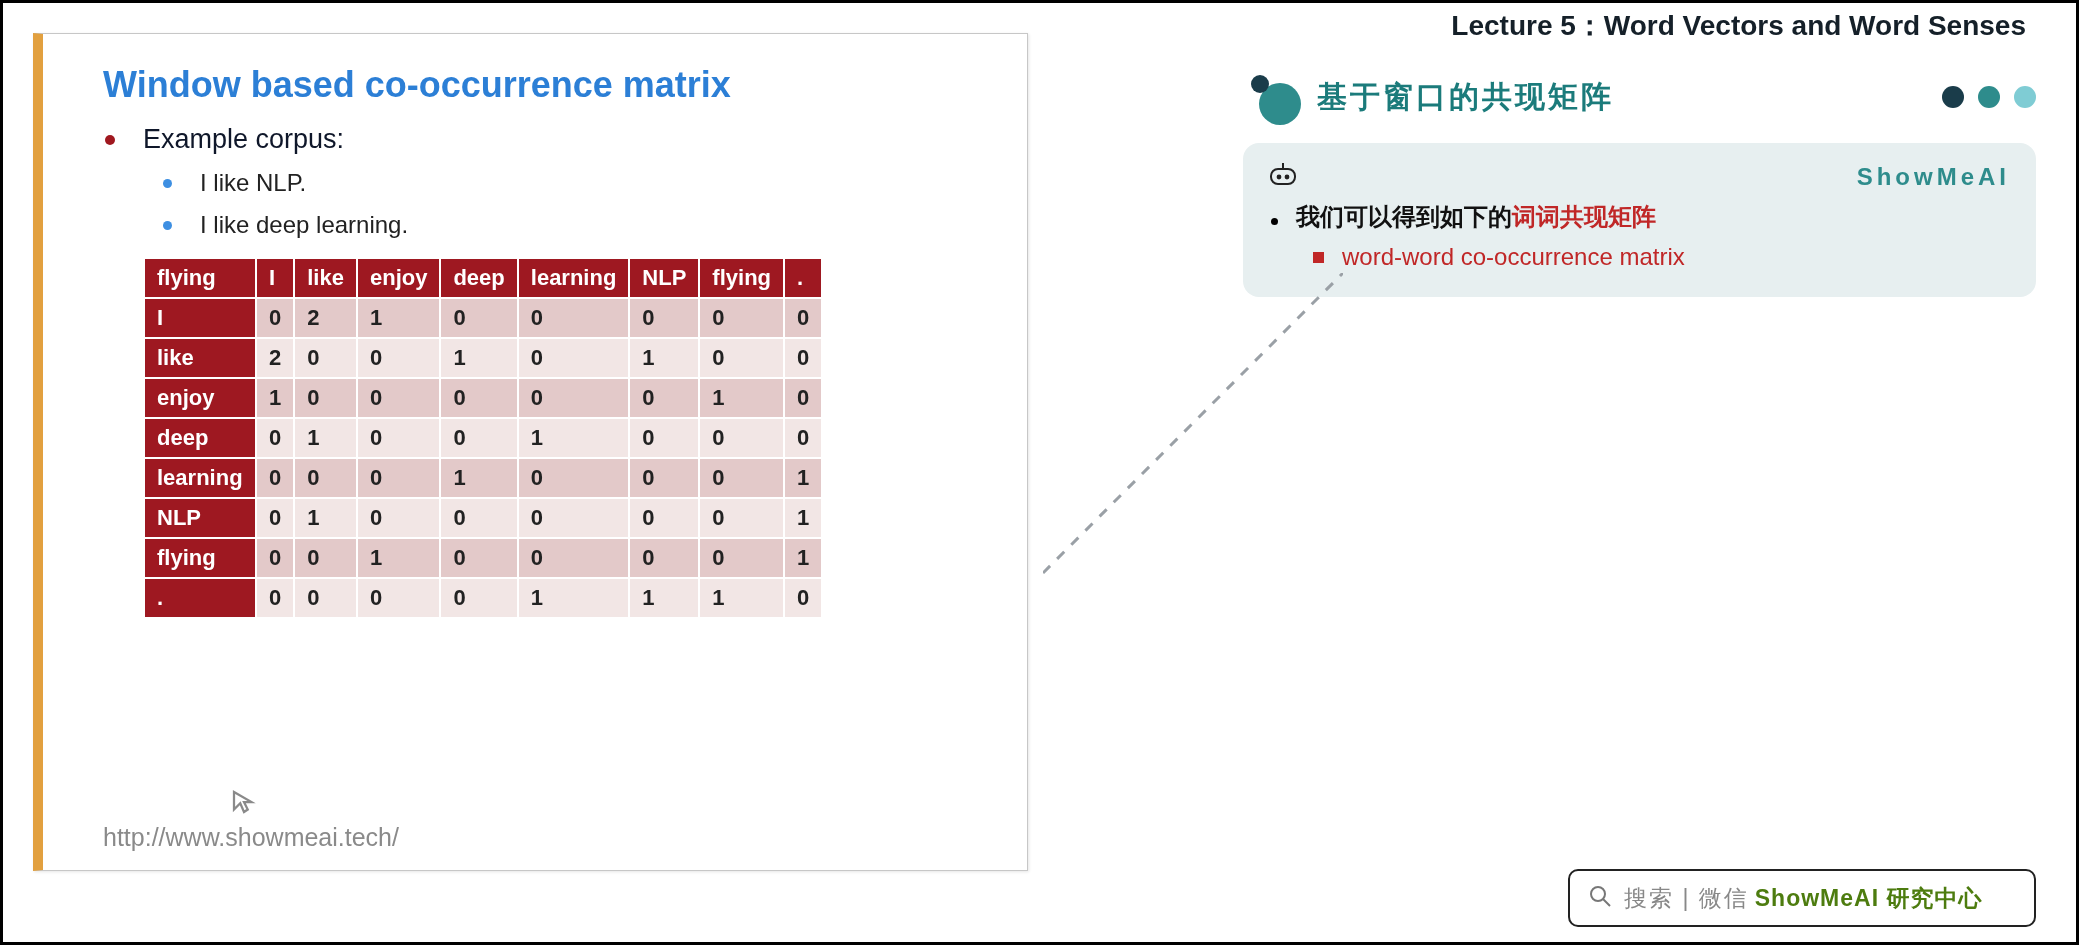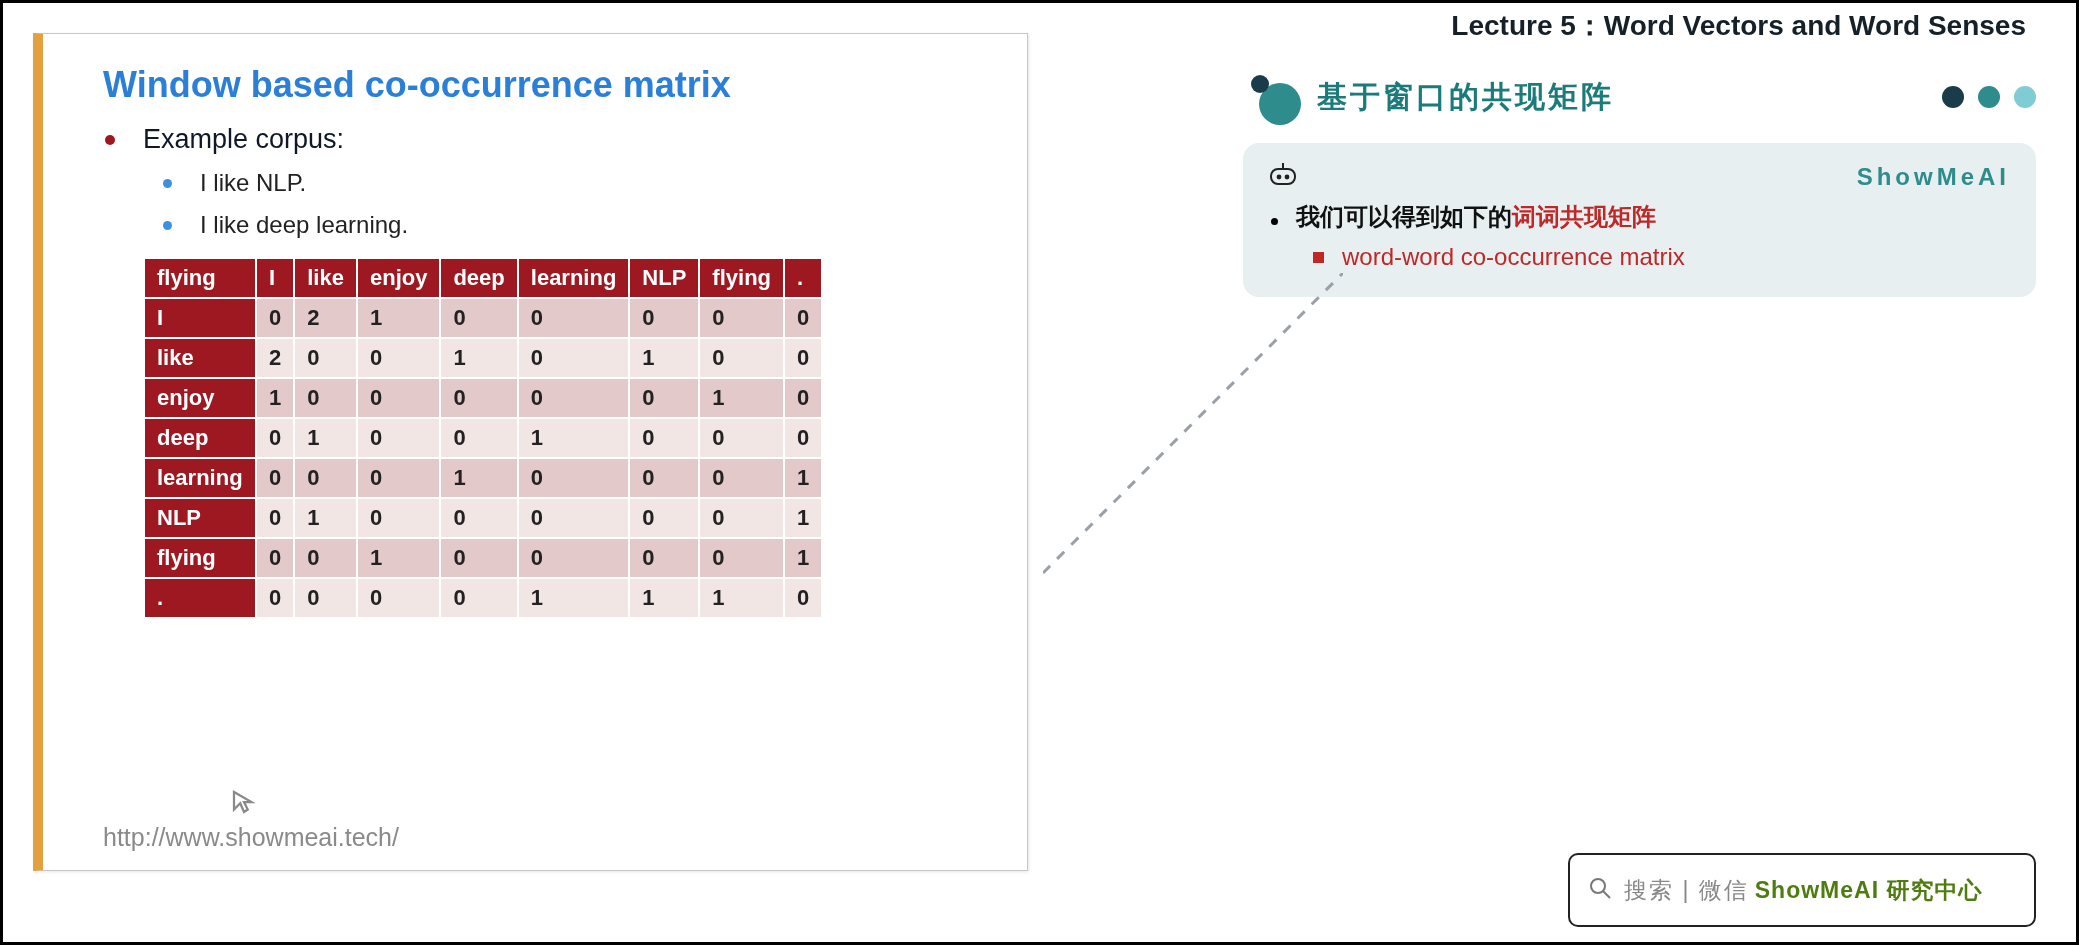--- a/index.html
+++ b/index.html
@@ -138,21 +138,21 @@
     color:#c02727; margin:10px 0 0 44px;
   }
   .sq { width:11px; height:11px; background:#c02727; margin-right:18px; }
   .connector {
     position:absolute; pointer-events:none;
     left:1040px; top:270px; width:300px; height:340px;
   }
   .search-box {
     position:absolute; right:40px; bottom:15px;
     border:2px solid #222; border-radius:10px;
-    width:468px; height:74px;
+    width:468px; height:58px;
     display:flex; align-items:center; padding:0 18px;
     background:#fff;
   }
   .search-icon { color:#666; margin-right:12px; }
   .search-text1 { color:#888; font-size:23px; letter-spacing:2px; }
   .search-text2 { color:#4d7c0f; font-size:23px; font-weight:800; margin-left:6px; letter-spacing:1px;}
   .footer {
     height: 55px;
     background:#1e1c1d;
     display:flex; align-items:center; justify-content:space-between;

